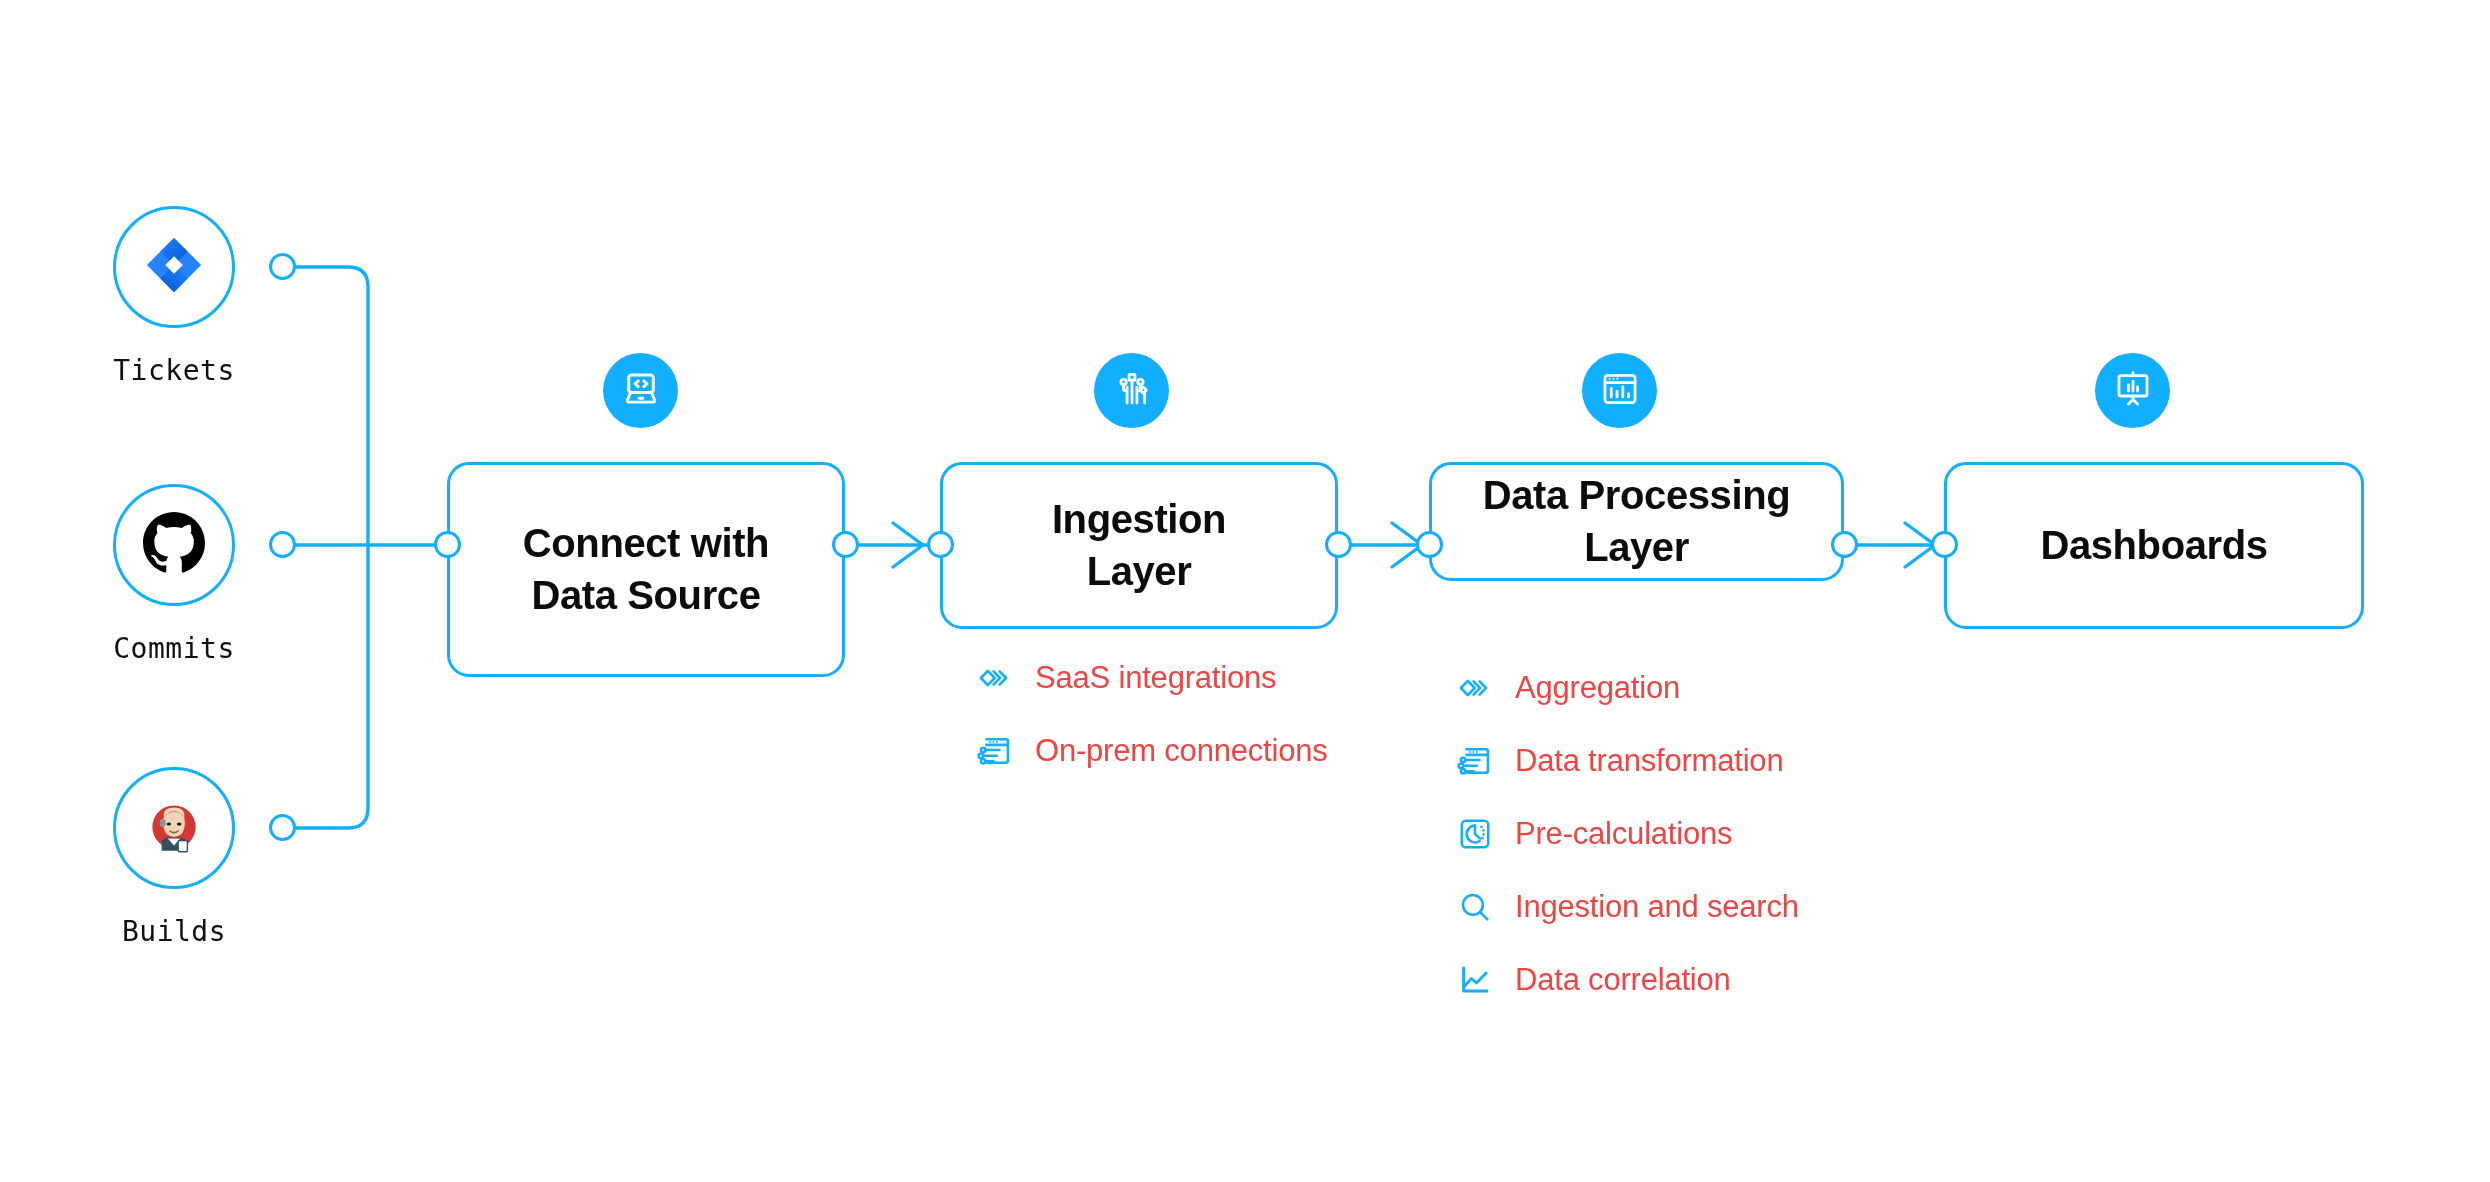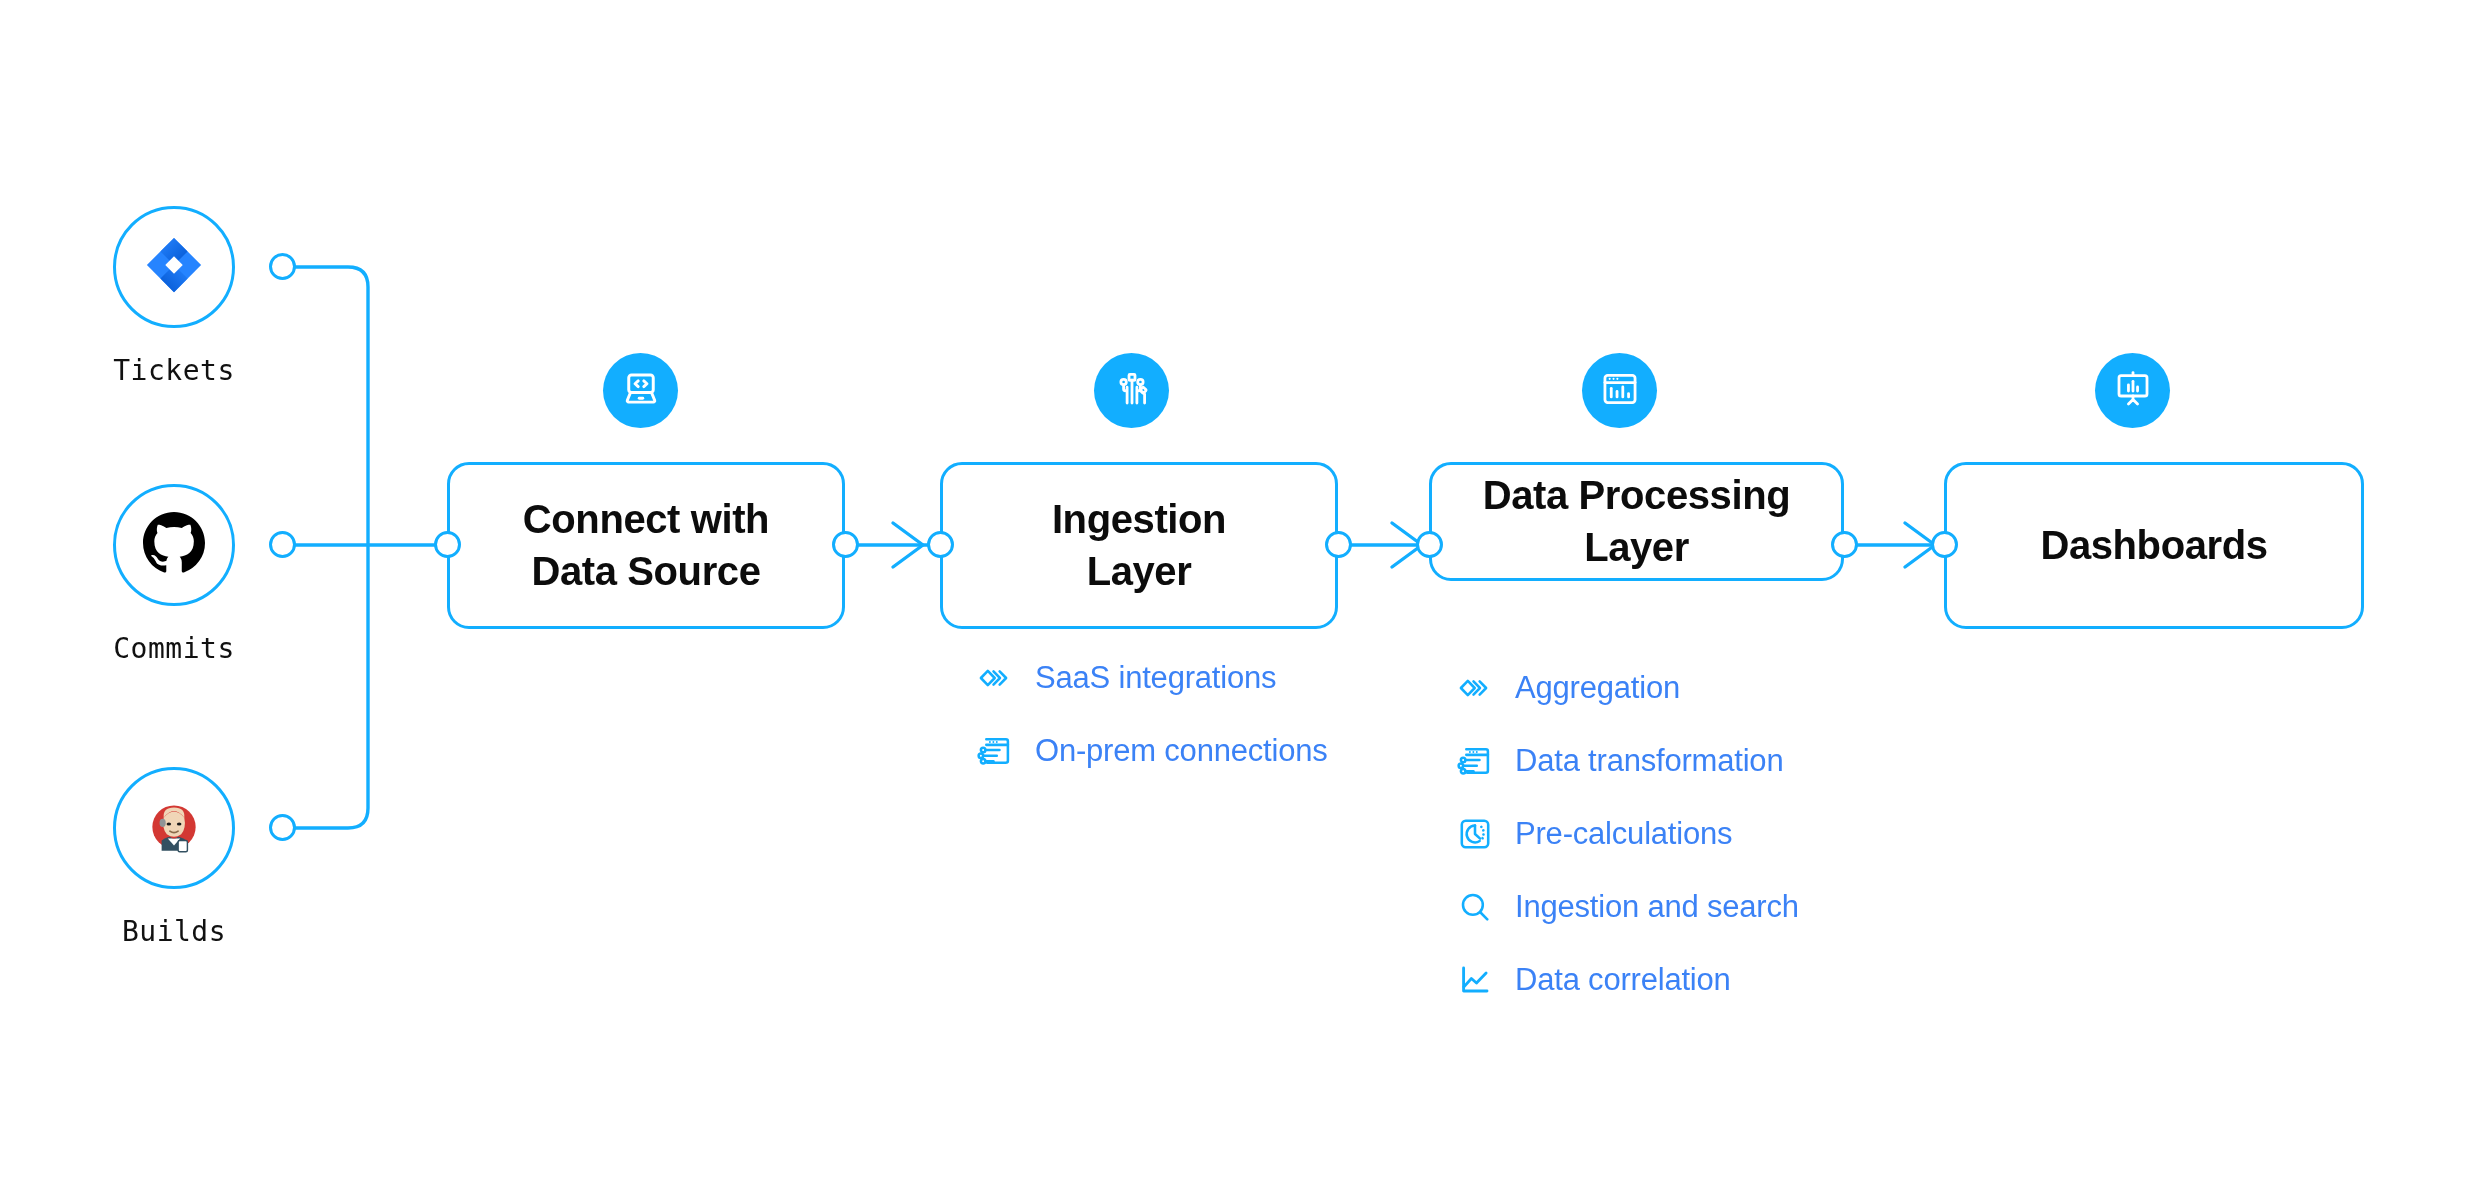--- a/index.html
+++ b/index.html
@@ -120,21 +120,21 @@
     height: 40px;
     flex: 0 0 40px;
     display: flex;
     align-items: center;
     justify-content: center;
     margin-right: 20px;
   }
   .feature-text {
     font-family: "Liberation Sans", sans-serif;
     font-size: 31px;
-    color: #3b82f6;
+    color: #ef4444;
     white-space: nowrap;
     letter-spacing: -0.2px;
   }
 </style>
 </head>
 <body>
 
 <div id="stage">
 
   <svg id="wires" viewBox="0 0 2490 1182" width="2490" height="1182">
@@ -226,21 +226,21 @@
   <div class="badge" style="left:603px; top:353px;">
     <span>
       <svg width="42" height="42" viewBox="0 0 24 24" fill="none" stroke="#ffffff" stroke-width="1.7" stroke-linecap="round" stroke-linejoin="round">
         <rect x="5" y="4" width="14" height="10" rx="1.6"></rect>
         <path d="M10.4 7.4 L8.6 9 L10.4 10.6 M13.6 7.4 L15.4 9 L13.6 10.6"></path>
         <path d="M4.2 18.4 L6 14 h12 l1.8 4.4 a0.8 0.8 0 0 1 -0.75 1.1 H4.95 a0.8 0.8 0 0 1 -0.75 -1.1 z"></path>
         <path d="M11 17.3 h2"></path>
       </svg>
     </span>
   </div>
-  <div class="stage-box" style="left:447px; top:462px; width:398px; height:167px;">
+  <div class="stage-box" style="left:447px; top:462px; width:398px; height:215px;">
     <div class="stage-title">
       <div>Connect with</div>
       <div>Data Source</div>
     </div>
   </div>
   <div class="port" style="left:434px; top:531px;"></div>
   <div class="port" style="left:832px; top:531px;"></div>
 
   <div class="badge" style="left:1094px; top:353px;">
     <span>

